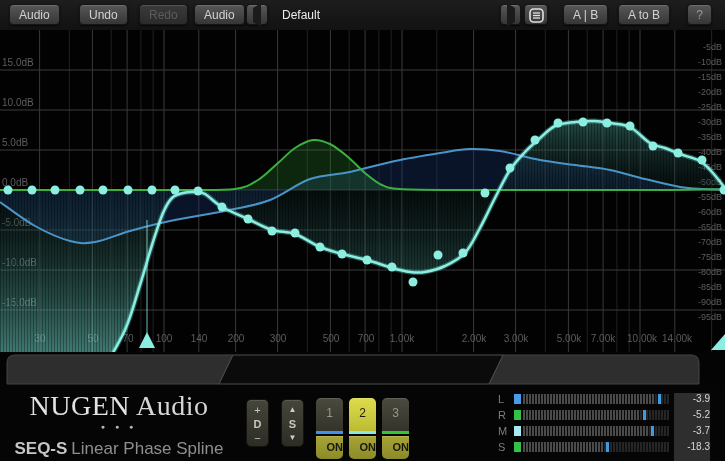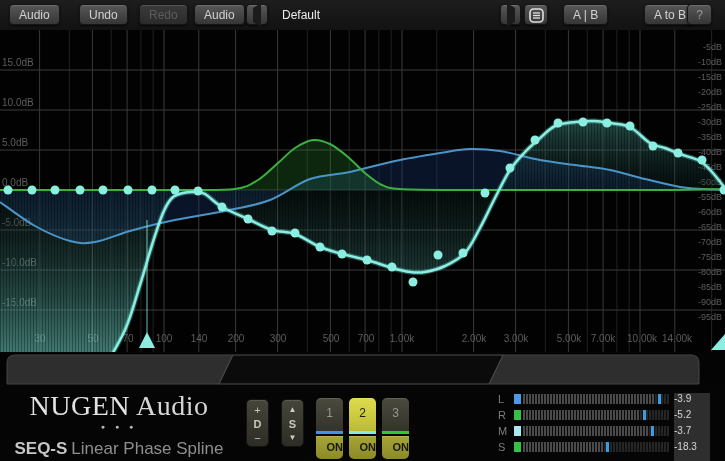--- a/index.html
+++ b/index.html
@@ -50,21 +50,21 @@
   
   .mrow{position:absolute;left:498px;height:12px;}
   .mlabel{position:absolute;left:0;top:0;width:12px;color:#7d7d7d;font-size:11px;line-height:12px;}
   .mswatch{position:absolute;left:16px;top:1px;width:7px;height:10px;}
   .mbar{position:absolute;left:25px;top:1px;width:146px;height:10px;
         background:repeating-linear-gradient(90deg,#252525 0,#252525 2px,#0b0b0b 2px,#0b0b0b 3px);}
   .mlit{position:absolute;left:0;top:0;height:10px;
         background:repeating-linear-gradient(90deg,#4a4a4a 0,#4a4a4a 2px,#0b0b0b 2px,#0b0b0b 3px);}
   .mpeak{position:absolute;top:0;width:3px;height:10px;background:#3d9be0;}
   .mval{position:absolute;left:176px;top:0;width:36px;height:26px;background:#2e2e2e;
-        color:#d6d6d6;font-size:10px;line-height:12px;text-align:left;border-radius:1px;}
+        color:#d6d6d6;font-size:10px;line-height:12px;text-align:right;border-radius:1px;}
 </style>
 </head>
 <body>
 
 <div class="app">
 
   <div class="toolbar">
     <div class="tbtn" style="left:9px;">Audio</div>
     <div class="tbtn" style="left:79px;">Undo</div>
     <div class="tbtn dim" style="left:139px;">Redo</div>
@@ -78,21 +78,21 @@
     </div>
     <div class="tbtn icnbtn" style="left:524px;width:24px;">
       <svg class="menu-glyph" width="15" height="15" viewBox="0 0 15 15">
         <rect x="1" y="1" width="13" height="13" rx="3.5" fill="none" stroke="#e0e0e0" stroke-width="1.6"></rect>
         <line x1="4" y1="5" x2="11" y2="5" stroke="#e0e0e0" stroke-width="1.3"></line>
         <line x1="4" y1="7.5" x2="11" y2="7.5" stroke="#e0e0e0" stroke-width="1.3"></line>
         <line x1="4" y1="10" x2="11" y2="10" stroke="#e0e0e0" stroke-width="1.3"></line>
       </svg>
     </div>
     <div class="tbtn" style="left:563px;">A | B</div>
-    <div class="tbtn" style="left:644px;">A to B</div>
+    <div class="tbtn" style="left:618px;">A to B</div>
     <div class="tbtn" style="left:687px;width:25px;padding:0;color:#9a9a9a;">?</div>
   </div>
 
   <div class="graph">
     <svg id="eqsvg" width="725" height="322" viewBox="0 0 725 322">
         <defs>
           <linearGradient id="teal" x1="0" y1="60" x2="0" y2="322" gradientUnits="userSpaceOnUse">
             <stop offset="0" stop-color="rgba(110,230,215,0.5)"></stop>
             <stop offset="0.38" stop-color="rgba(22,64,62,0.18)"></stop>
             <stop offset="1" stop-color="rgba(125,238,222,0.5)"></stop>

